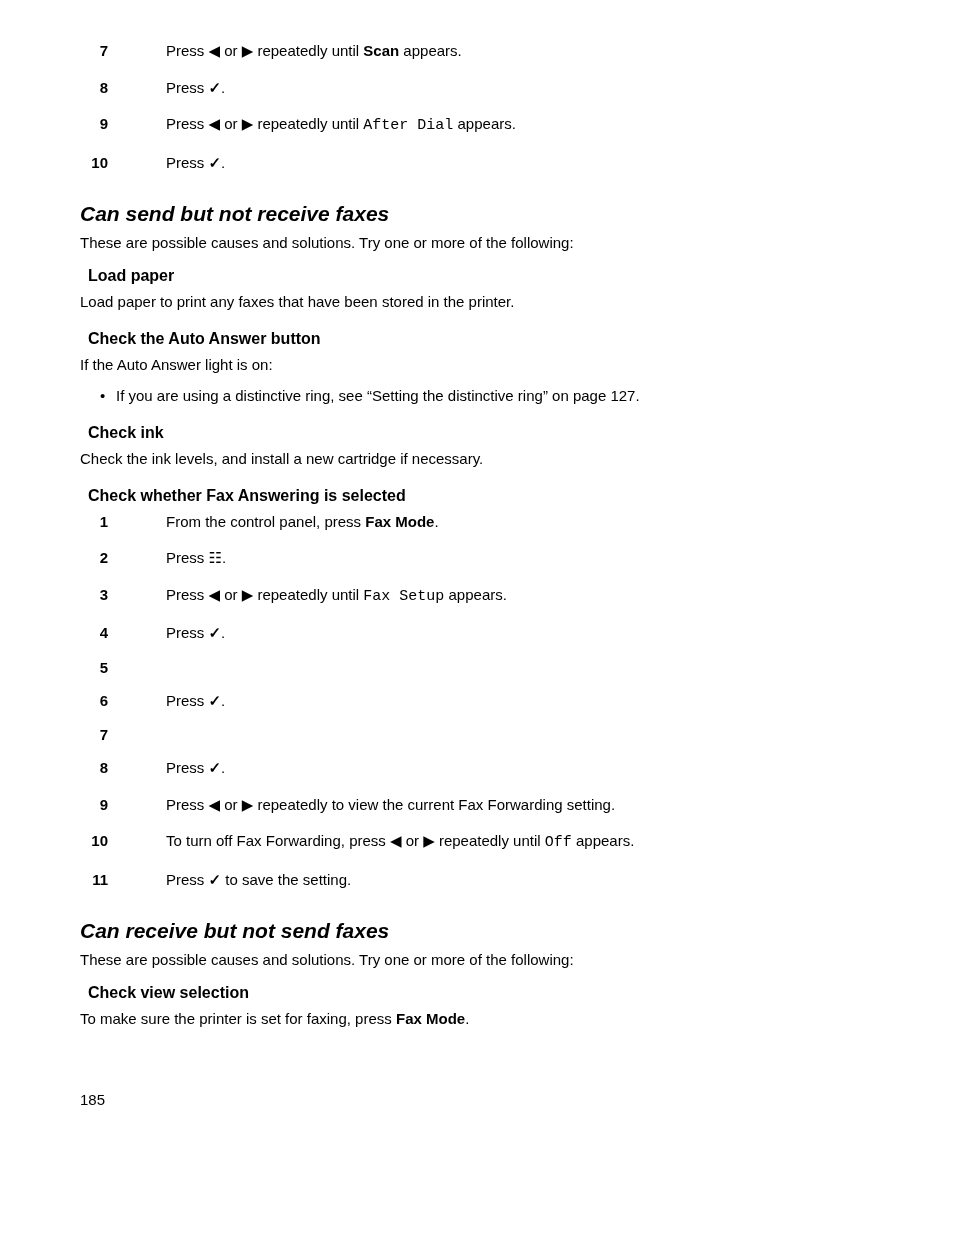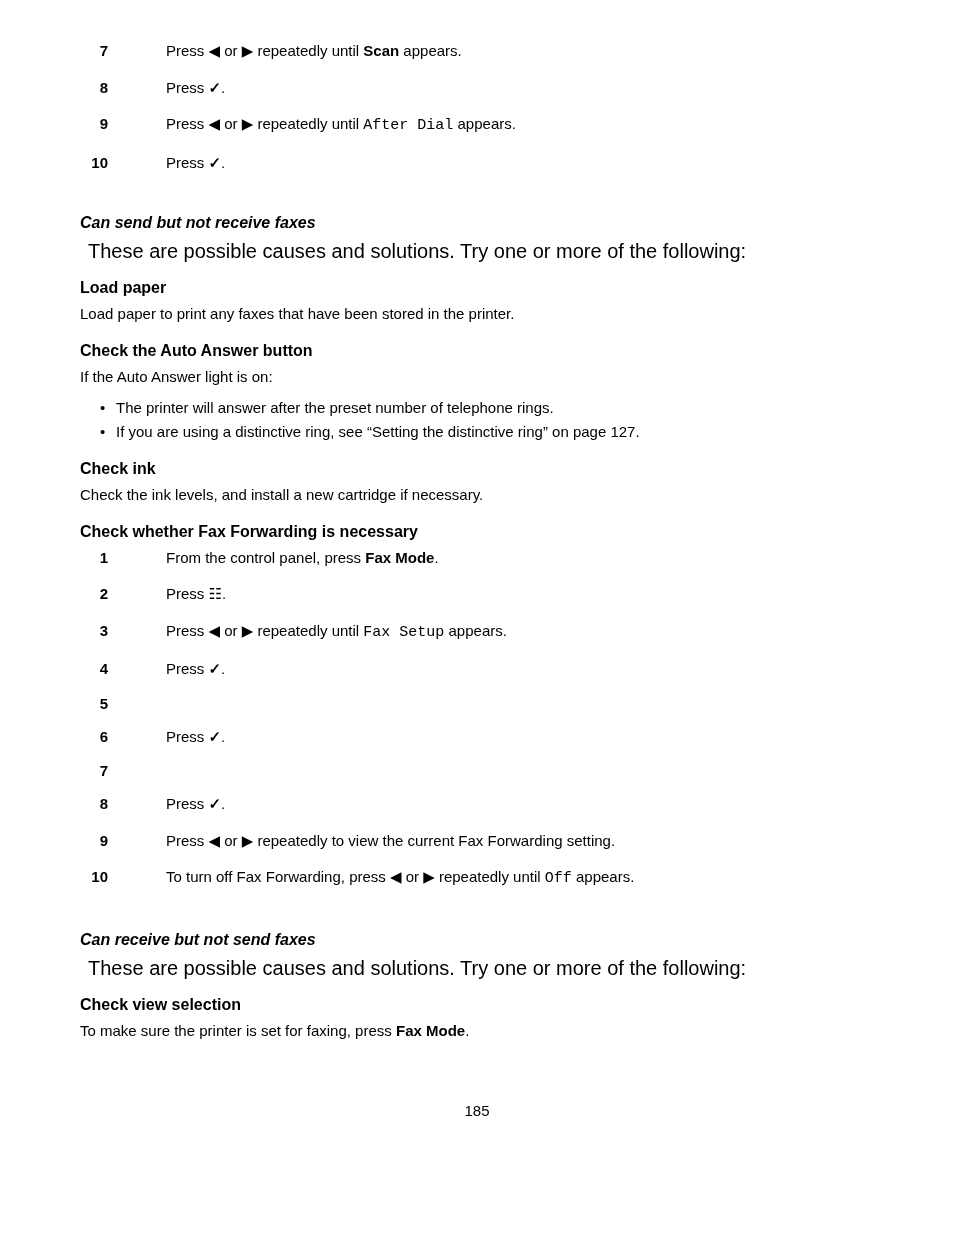--- a/index.html
+++ b/index.html
@@ -26,34 +26,34 @@
       flex-shrink: 0;
     }
     .step-text {
       font-size: 15px;
       line-height: 1.5;
       margin-left: 48px;
     }
     .section-title {
       font-style: italic;
       font-weight: bold;
-      font-size: 16px;
-      margin-top: 40px;
+      font-size: 21px;
+      margin-top: 28px;
       margin-bottom: 8px;
     }
     .intro-text {
-      font-size: 20px;
+      font-size: 15px;
       margin-bottom: 10px;
-      margin-left: 8px;
     }
     .subsection-title {
       font-weight: bold;
       font-size: 16px;
       margin-top: 16px;
       margin-bottom: 6px;
+      margin-left: 8px;
     }
     .body-text {
       font-size: 15px;
       margin-bottom: 8px;
       line-height: 1.5;
     }
     .bullet-list {
       list-style: none;
       margin-left: 20px;
       margin-bottom: 10px;
@@ -67,21 +67,20 @@
     .bullet-list li::before {
       content: "•";
       position: absolute;
       left: 0;
     }
     code, .mono {
       font-family: 'Courier New', Courier, monospace;
       font-weight: normal;
     }
     .page-footer {
-      text-align: center;
       margin-top: 60px;
       font-size: 15px;
     }
   </style>
 </head>
 <body>
 
 <div>
 
   <div class="step-line">
@@ -117,28 +116,27 @@
 <div>
   <div class="section-title">Can send but not receive faxes</div>
   <p class="intro-text">These are possible causes and solutions. Try one or more of the following:</p>
 
   <div class="subsection-title">Load paper</div>
   <p class="body-text">Load paper to print any faxes that have been stored in the printer.</p>
 
   <div class="subsection-title">Check the Auto Answer button</div>
   <p class="body-text">If the Auto Answer light is on:</p>
   <ul class="bullet-list">
-    <li>The printer will answer after the preset number of telephone rings.</li>
     <li>If you are using a distinctive ring, see “Setting the distinctive ring” on page 127.</li>
   </ul>
 
   <div class="subsection-title">Check ink</div>
   <p class="body-text">Check the ink levels, and install a new cartridge if necessary.</p>
 
-  <div class="subsection-title">Check whether Fax Forwarding is necessary</div>
+  <div class="subsection-title">Check whether Fax Answering is selected</div>
 
   <div>
 
     <div class="step-line">
       <span class="step-num">1</span>
       <span class="step-text">From the control panel, press <b>Fax Mode</b>.</span>
     </div>
 
     <div class="step-line">
       <span class="step-num">2</span>
@@ -176,20 +174,24 @@
     <div class="step-line">
       <span class="step-num">9</span>
       <span class="step-text">Press ◀ or ▶ repeatedly to view the current Fax Forwarding setting.</span>
     </div>
 
     <div class="step-line">
       <span class="step-num">10</span>
       <span class="step-text">To turn off Fax Forwarding, press ◀ or ▶ repeatedly until <b><code>Off</code></b> appears.</span>
     </div>
 
+    <div class="step-line">
+      <span class="step-num">11</span>
+      <span class="step-text">Press <b>✓</b> to save the setting.</span>
+    </div>
 
   </div>
 </div>
 
 <div>
   <div class="section-title">Can receive but not send faxes</div>
   <p class="intro-text">These are possible causes and solutions. Try one or more of the following:</p>
 
   <div class="subsection-title">Check view selection</div>
   <p class="body-text">To make sure the printer is set for faxing, press <b>Fax Mode</b>.</p>

